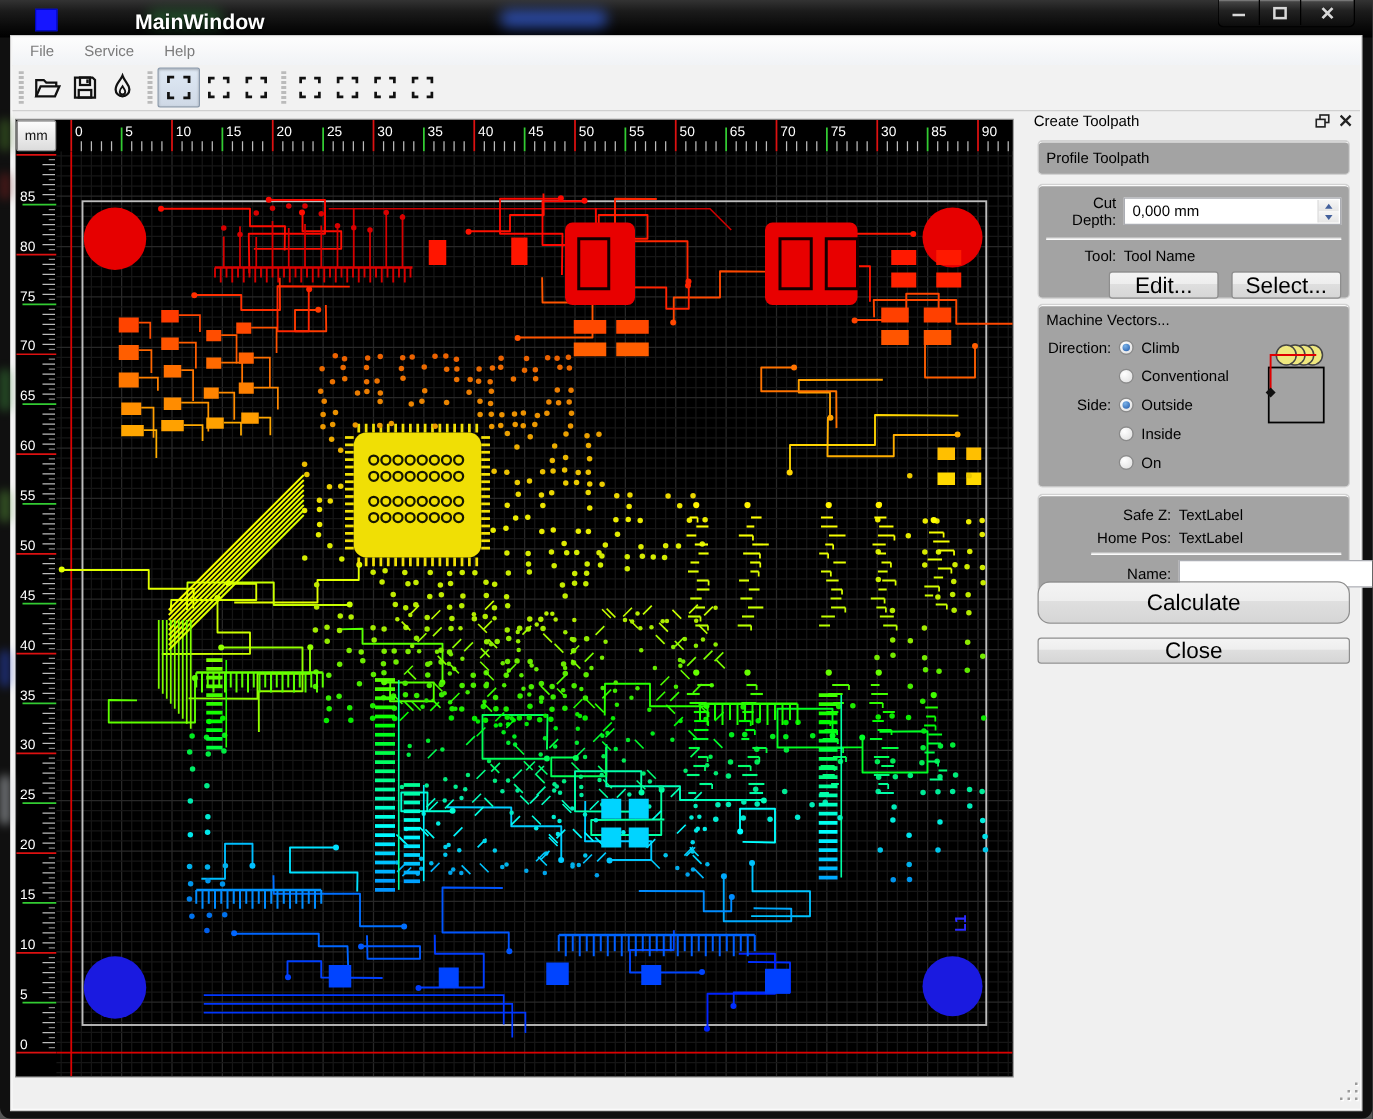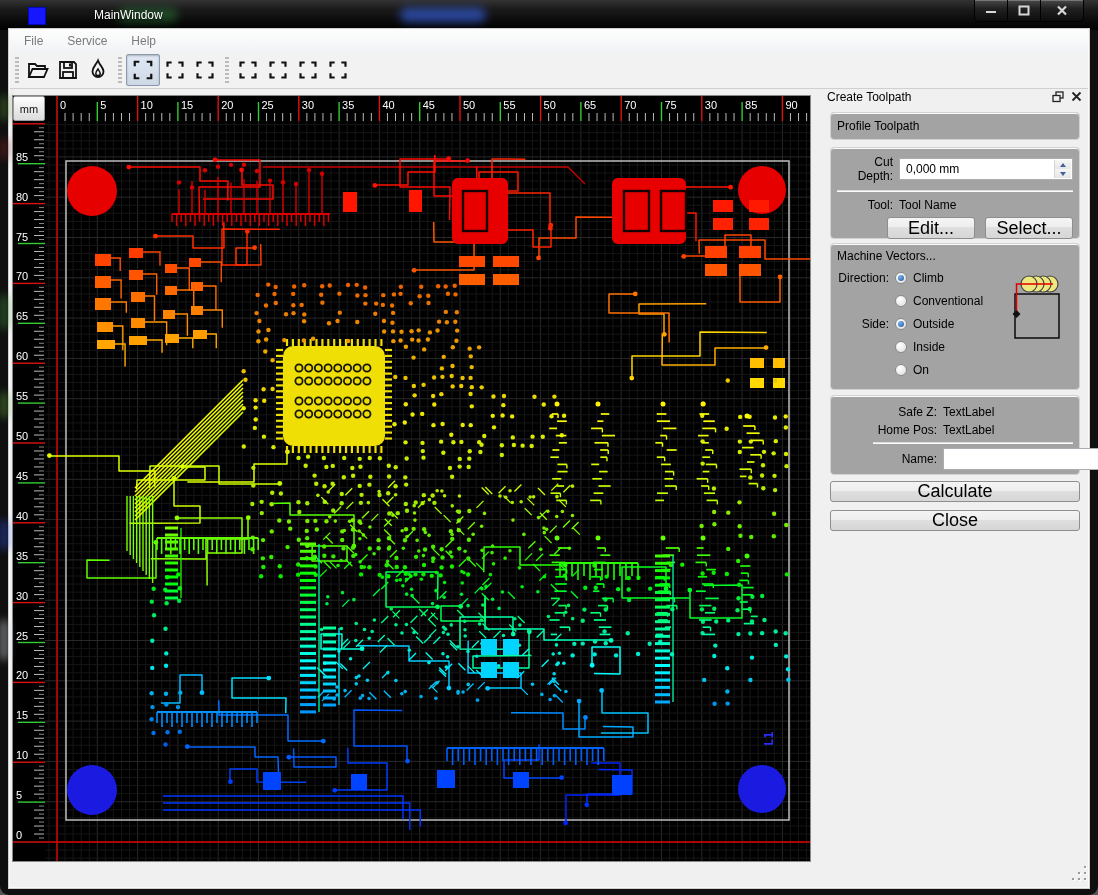--- a/index.html
+++ b/index.html
@@ -2,21 +2,21 @@
 <html><head>
 <meta charset="utf-8">
 <style>
   html,body{margin:0;padding:0;background:#555;}
   #win{position:relative;width:1098px;height:895px;font-family:"Liberation Sans",sans-serif;
        background:#101010;overflow:hidden;border-radius:0 0 9px 9px;}
   
   #titlebar{position:absolute;left:0;top:0;width:1098px;height:30px;
     background:linear-gradient(#333 0%,#1b1b1b 30%,#0a0a0a 70%,#000 100%);}
   #appicon{position:absolute;left:28px;top:7px;width:16px;height:16px;background:#1616ff;border:1px solid #0008c0;}
-  #wtitle{position:absolute;left:94px;top:8px;color:#fff;font-size:12px;text-shadow:0 1px 2px #000;}
+  #wtitle{position:absolute;left:108px;top:8px;color:#fff;font-size:17px;text-shadow:0 1px 2px #000;font-weight:bold;}
   .tblur{position:absolute;top:8px;height:14px;filter:blur(5px);opacity:.45;border-radius:7px;}
   #winbtns{position:absolute;right:14px;top:0;height:21px;display:flex;
     background:linear-gradient(#4a4a4a,#222 40%,#0c0c0c);border:1px solid #000;border-top:none;
     border-radius:0 0 5px 5px;box-shadow:inset 0 1px 0 rgba(255,255,255,.25);}
   .winbtn{width:32px;height:20px;display:flex;align-items:center;justify-content:center;border-right:1px solid #000;}
   .winbtn:last-child{border-right:none;width:42px;}
   
   #client{position:absolute;left:9px;top:29px;width:1080px;height:859px;background:#f0f0f0;
     box-shadow:0 0 0 1px #cfcfcf, inset 0 0 0 1px #fafafa;}
   #menubar{position:absolute;left:10px;top:30px;width:1078px;height:22px;
@@ -2283,21 +2283,21 @@
         <span class="flabel" style="width:64px;">Home Pos:</span>
         <span>TextLabel</span>
       </div>
       <div class="divider" style="margin-top:4px;"></div>
       <div class="frow" style="margin:4px 6px 16px 6px;">
         <span class="flabel" style="width:64px;">Name:</span>
         <input class="nm" value="" style="">
       </div>
     </div>
 
-    <div class="wbtn" style="position:absolute;left:8px;top:393px;width:250px;height:21px;">Calculate</div>
+    <div class="wbtn" style="position:absolute;left:8px;top:377px;width:250px;height:34px;border-radius:10px;">Calculate</div>
     <div class="wbtn" style="position:absolute;left:8px;top:422px;width:250px;height:21px;">Close</div>
   </div>
 
   <span class="edgeblob" style="left:0;top:95px;height:26px;background:#4a7a2a;"></span>
   <span class="edgeblob" style="left:0;top:138px;height:22px;background:#7a2020;"></span>
   <span class="edgeblob" style="left:0;top:295px;height:34px;background:#3c8a3c;"></span>
   <span class="edgeblob" style="left:0;top:392px;height:26px;background:#5a9a3a;"></span>
   <span class="edgeblob" style="left:0;top:520px;height:30px;background:#2a4ad0;"></span>
   <span class="edgeblob" style="left:0;top:620px;height:40px;background:#cfd4da;"></span>
 

